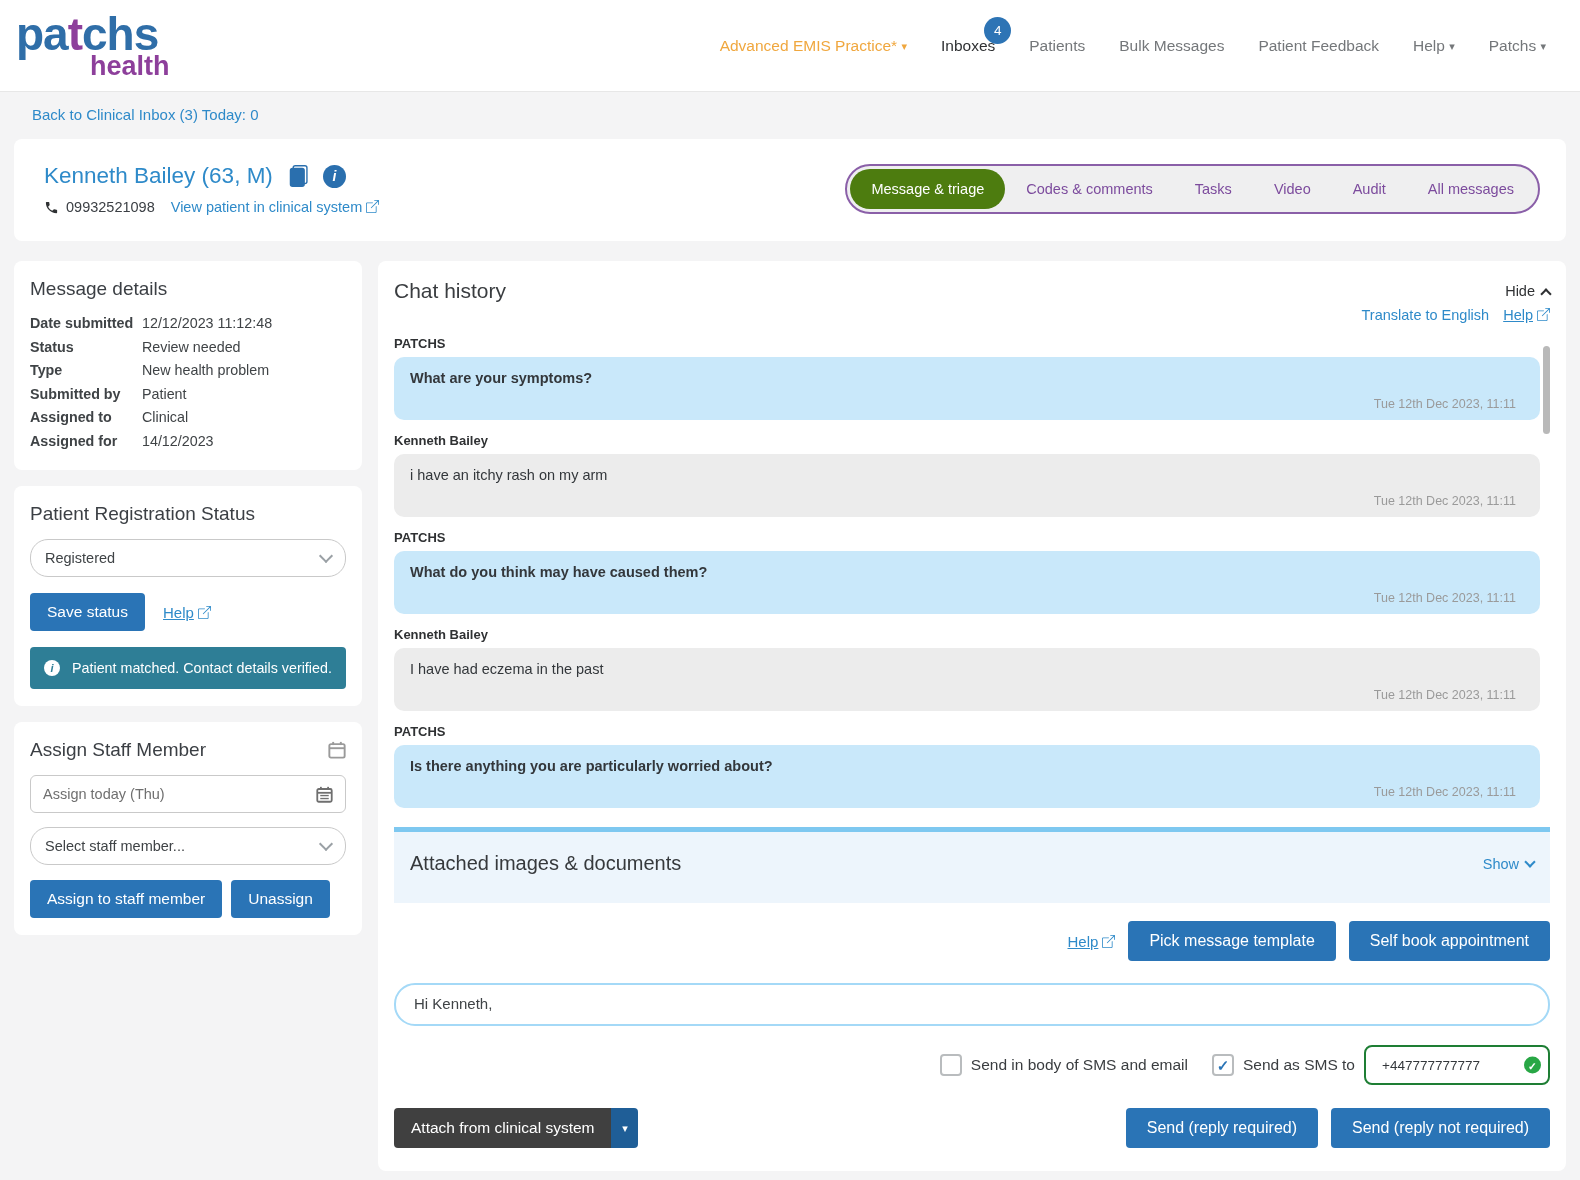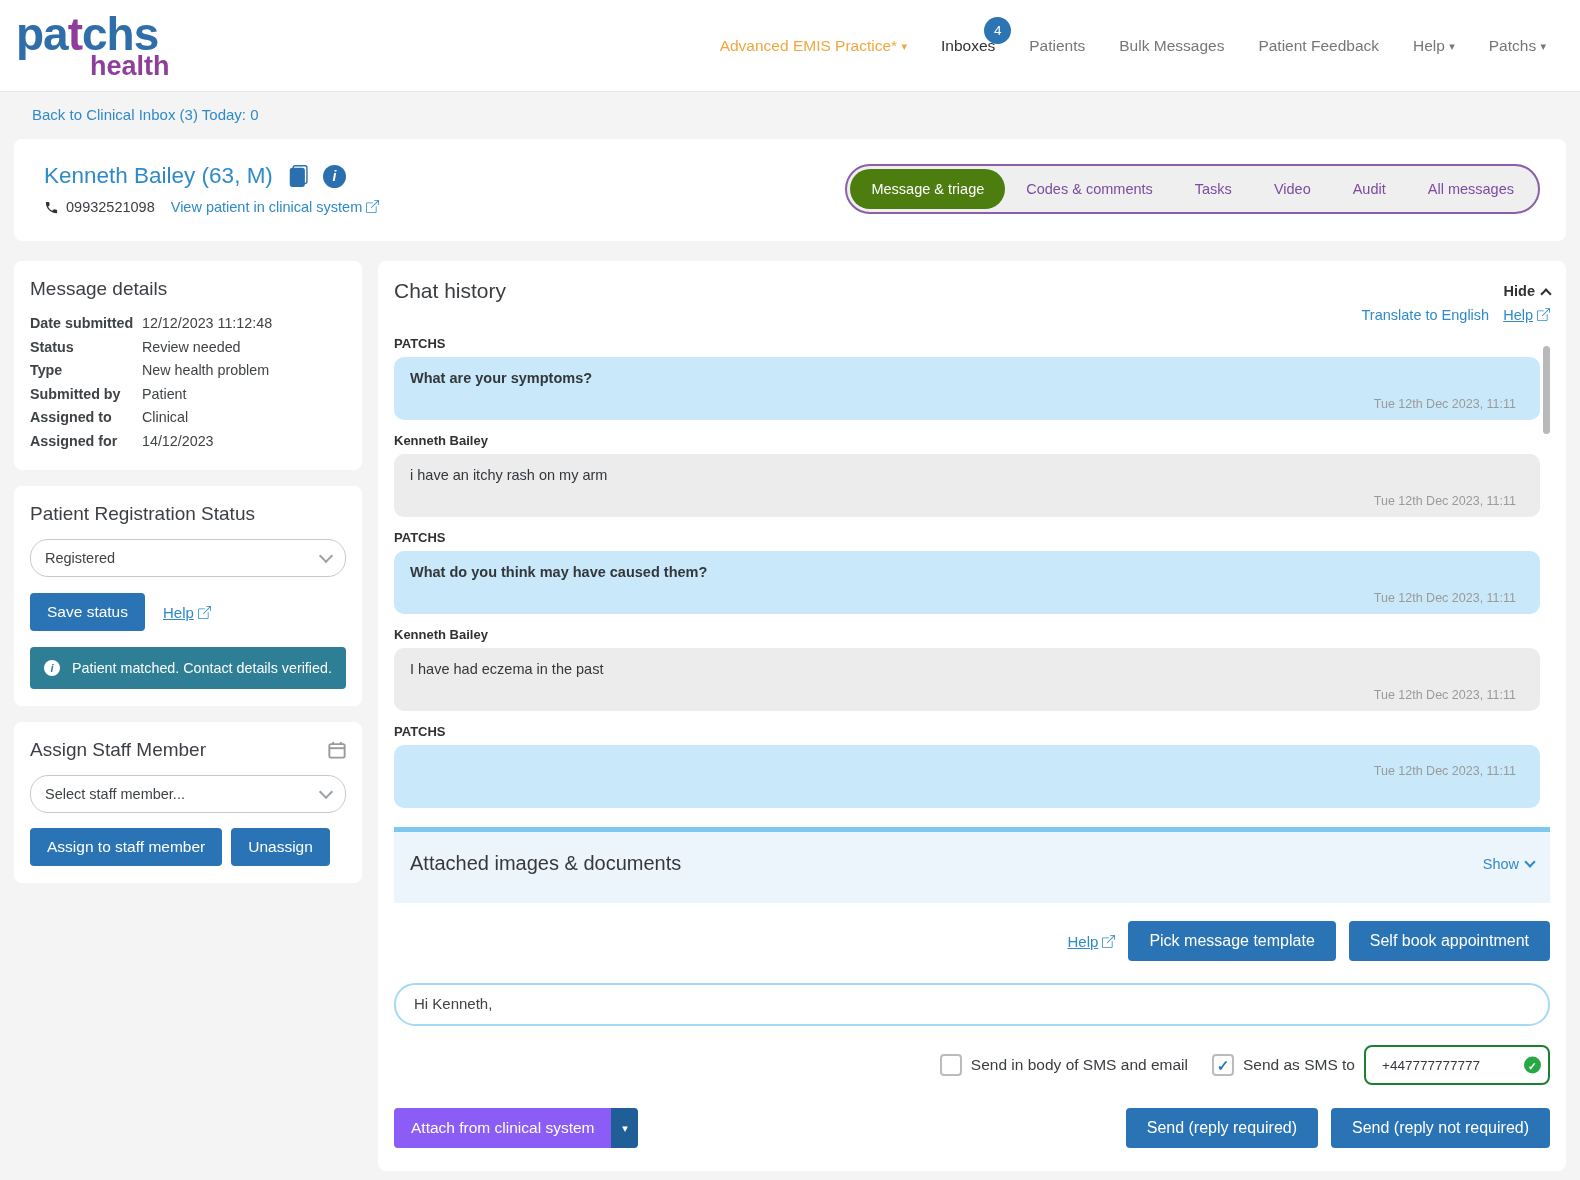--- a/index.html
+++ b/index.html
@@ -74,21 +74,21 @@
   .assign-title-row { display:flex; justify-content:space-between; align-items:center; }
   .input-box { margin-top:14px; border:1px solid #c9c9c9; border-radius:6px; height:38px; padding:0 12px;
                display:flex; align-items:center; justify-content:space-between; font-size:14.5px; color:#6f6f6f;
                background:#fff; cursor:text; }
   .assign-btn-row { display:flex; gap:9px; margin-top:15px; }
 
   
   .main-panel { flex:1; background:#fff; border-radius:8px; padding:18px 16px 20px 16px; min-height:910px; }
   .chat-head { display:flex; justify-content:space-between; align-items:center; }
   .chat-title { font-size:21px; color:#3a3d40; font-weight:500; }
-  .hide-toggle { font-size:14.5px; color:#2f3133; cursor:pointer; display:flex; align-items:center; gap:7px;font-weight:bold; }
+  .hide-toggle { font-size:14.5px; color:#2f3133; cursor:pointer; display:flex; align-items:center; gap:7px; }
   .chev-up { display:inline-block; width:8px; height:8px; border-right:2px solid #2f3133; border-bottom:2px solid #2f3133;
              transform:rotate(-135deg); margin-top:5px; }
   .chev-dn-blue { display:inline-block; width:8px; height:8px; border-right:2px solid #2e8ac9; border-bottom:2px solid #2e8ac9;
              transform:rotate(45deg); margin-top:-3px; }
   .translate-row { display:flex; justify-content:flex-end; align-items:center; gap:14px; font-size:14.5px; margin-top:4px; }
 
   .chat-list { position:relative; margin-top:2px; padding-right:10px; }
   .chat-scroll-thumb { position:absolute; right:0; top:10px; width:7px; height:88px; background:#b9b9b9; border-radius:4px; cursor:grab; }
   .msg { margin-top:13px; }
   .msg-sender { font-size:13px; font-weight:700; color:#2f3133; margin-bottom:6px; }
@@ -120,21 +120,21 @@
   .cb-label { margin:0 0 0 9px; cursor:pointer; }
   .gap24 { width:24px; }
   .phone-wrap { position:relative; margin-left:9px; }
   .phone-input { width:186px; height:40px; border:2px solid #1e7e34; border-radius:8px; padding:0 32px 0 16px;
                  font-family:inherit; font-size:13.5px; color:#33373b; outline:none; }
   .ok-circle { position:absolute; right:9px; top:50%; transform:translateY(-50%); width:17px; height:17px; border-radius:50%;
                background:#28a745; color:#fff; font-size:10.5px; font-weight:700; display:flex; align-items:center; justify-content:center; }
 
   .bottom-row { margin-top:23px; display:flex; justify-content:space-between; align-items:center; }
   .split-btn { display:flex; border-radius:4px; overflow:hidden; cursor:pointer; }
-  .split-main { background:#8b5cf6; color:#fff; font-size:15.5px; padding:11px 17px; }
+  .split-main { background:#404040; color:#fff; font-size:15.5px; padding:11px 17px; }
   .split-caret { background:#1f5e97; color:#fff; width:27px; display:flex; align-items:center; justify-content:center; font-size:11px; }
   .send-group { display:flex; gap:13px; }
 
   svg { display:block; }
 </style>
 </head>
 <body>
 
 <header class="navbar">
   <div class="logo">
@@ -255,20 +255,33 @@
         <div class="card-title">Assign Staff Member</div>
         <span style="color:#9a9a9a; cursor:pointer;">
           <svg width="18" height="18" viewBox="0 0 16 16" fill="none" stroke="currentColor" stroke-width="1.7">
               <rect x="1.2" y="2.8" width="13.6" height="12" rx="1.4"></rect>
               <line x1="1.2" y1="6.4" x2="14.8" y2="6.4"></line>
               <line x1="4.6" y1="0.8" x2="4.6" y2="3.6"></line>
               <line x1="11.4" y1="0.8" x2="11.4" y2="3.6"></line>
             </svg>
         </span>
       </div>
+      <div class="input-box">
+        <span>Assign today (Thu)</span>
+        <span style="color:#6f6f6f;">
+          <svg width="17" height="17" viewBox="0 0 16 16" fill="none" stroke="currentColor" stroke-width="1.7">
+              <rect x="1.2" y="2.8" width="13.6" height="12" rx="1.4"></rect>
+              <line x1="1.2" y1="6.4" x2="14.8" y2="6.4"></line>
+              <line x1="4.6" y1="0.8" x2="4.6" y2="3.6"></line>
+              <line x1="11.4" y1="0.8" x2="11.4" y2="3.6"></line>
+              <line x1="4" y1="9" x2="12" y2="9" stroke-width="1.3"></line>
+              <line x1="4" y1="11.8" x2="12" y2="11.8" stroke-width="1.3"></line>
+            </svg>
+        </span>
+      </div>
       <div class="select-box" style="color:#3f4346;">
         <span>Select staff member...</span>
         <span class="chev"></span>
       </div>
       <div class="assign-btn-row">
         <button class="btn">Assign to staff member</button>
         <button class="btn">Unassign</button>
       </div>
     </div>
   </aside>
@@ -322,20 +335,21 @@
         <div class="msg-sender">Kenneth Bailey</div>
         <div class="bubble patient">
           <div class="bubble-text">I have had eczema in the past</div>
           <div class="bubble-time">Tue 12th Dec 2023, 11:11</div>
         </div>
       </div>
 
       <div class="msg">
         <div class="msg-sender">PATCHS</div>
         <div class="bubble patchs">
+          <div class="bubble-text">Is there anything you are particularly worried about?</div>
           <div class="bubble-time">Tue 12th Dec 2023, 11:11</div>
         </div>
       </div>
     </div>
 
     <div class="attached">
       <div class="attached-title">Attached images &amp; documents</div>
       <div class="show-toggle">
         <span>Show</span>
         <span class="chev-dn-blue"></span>

